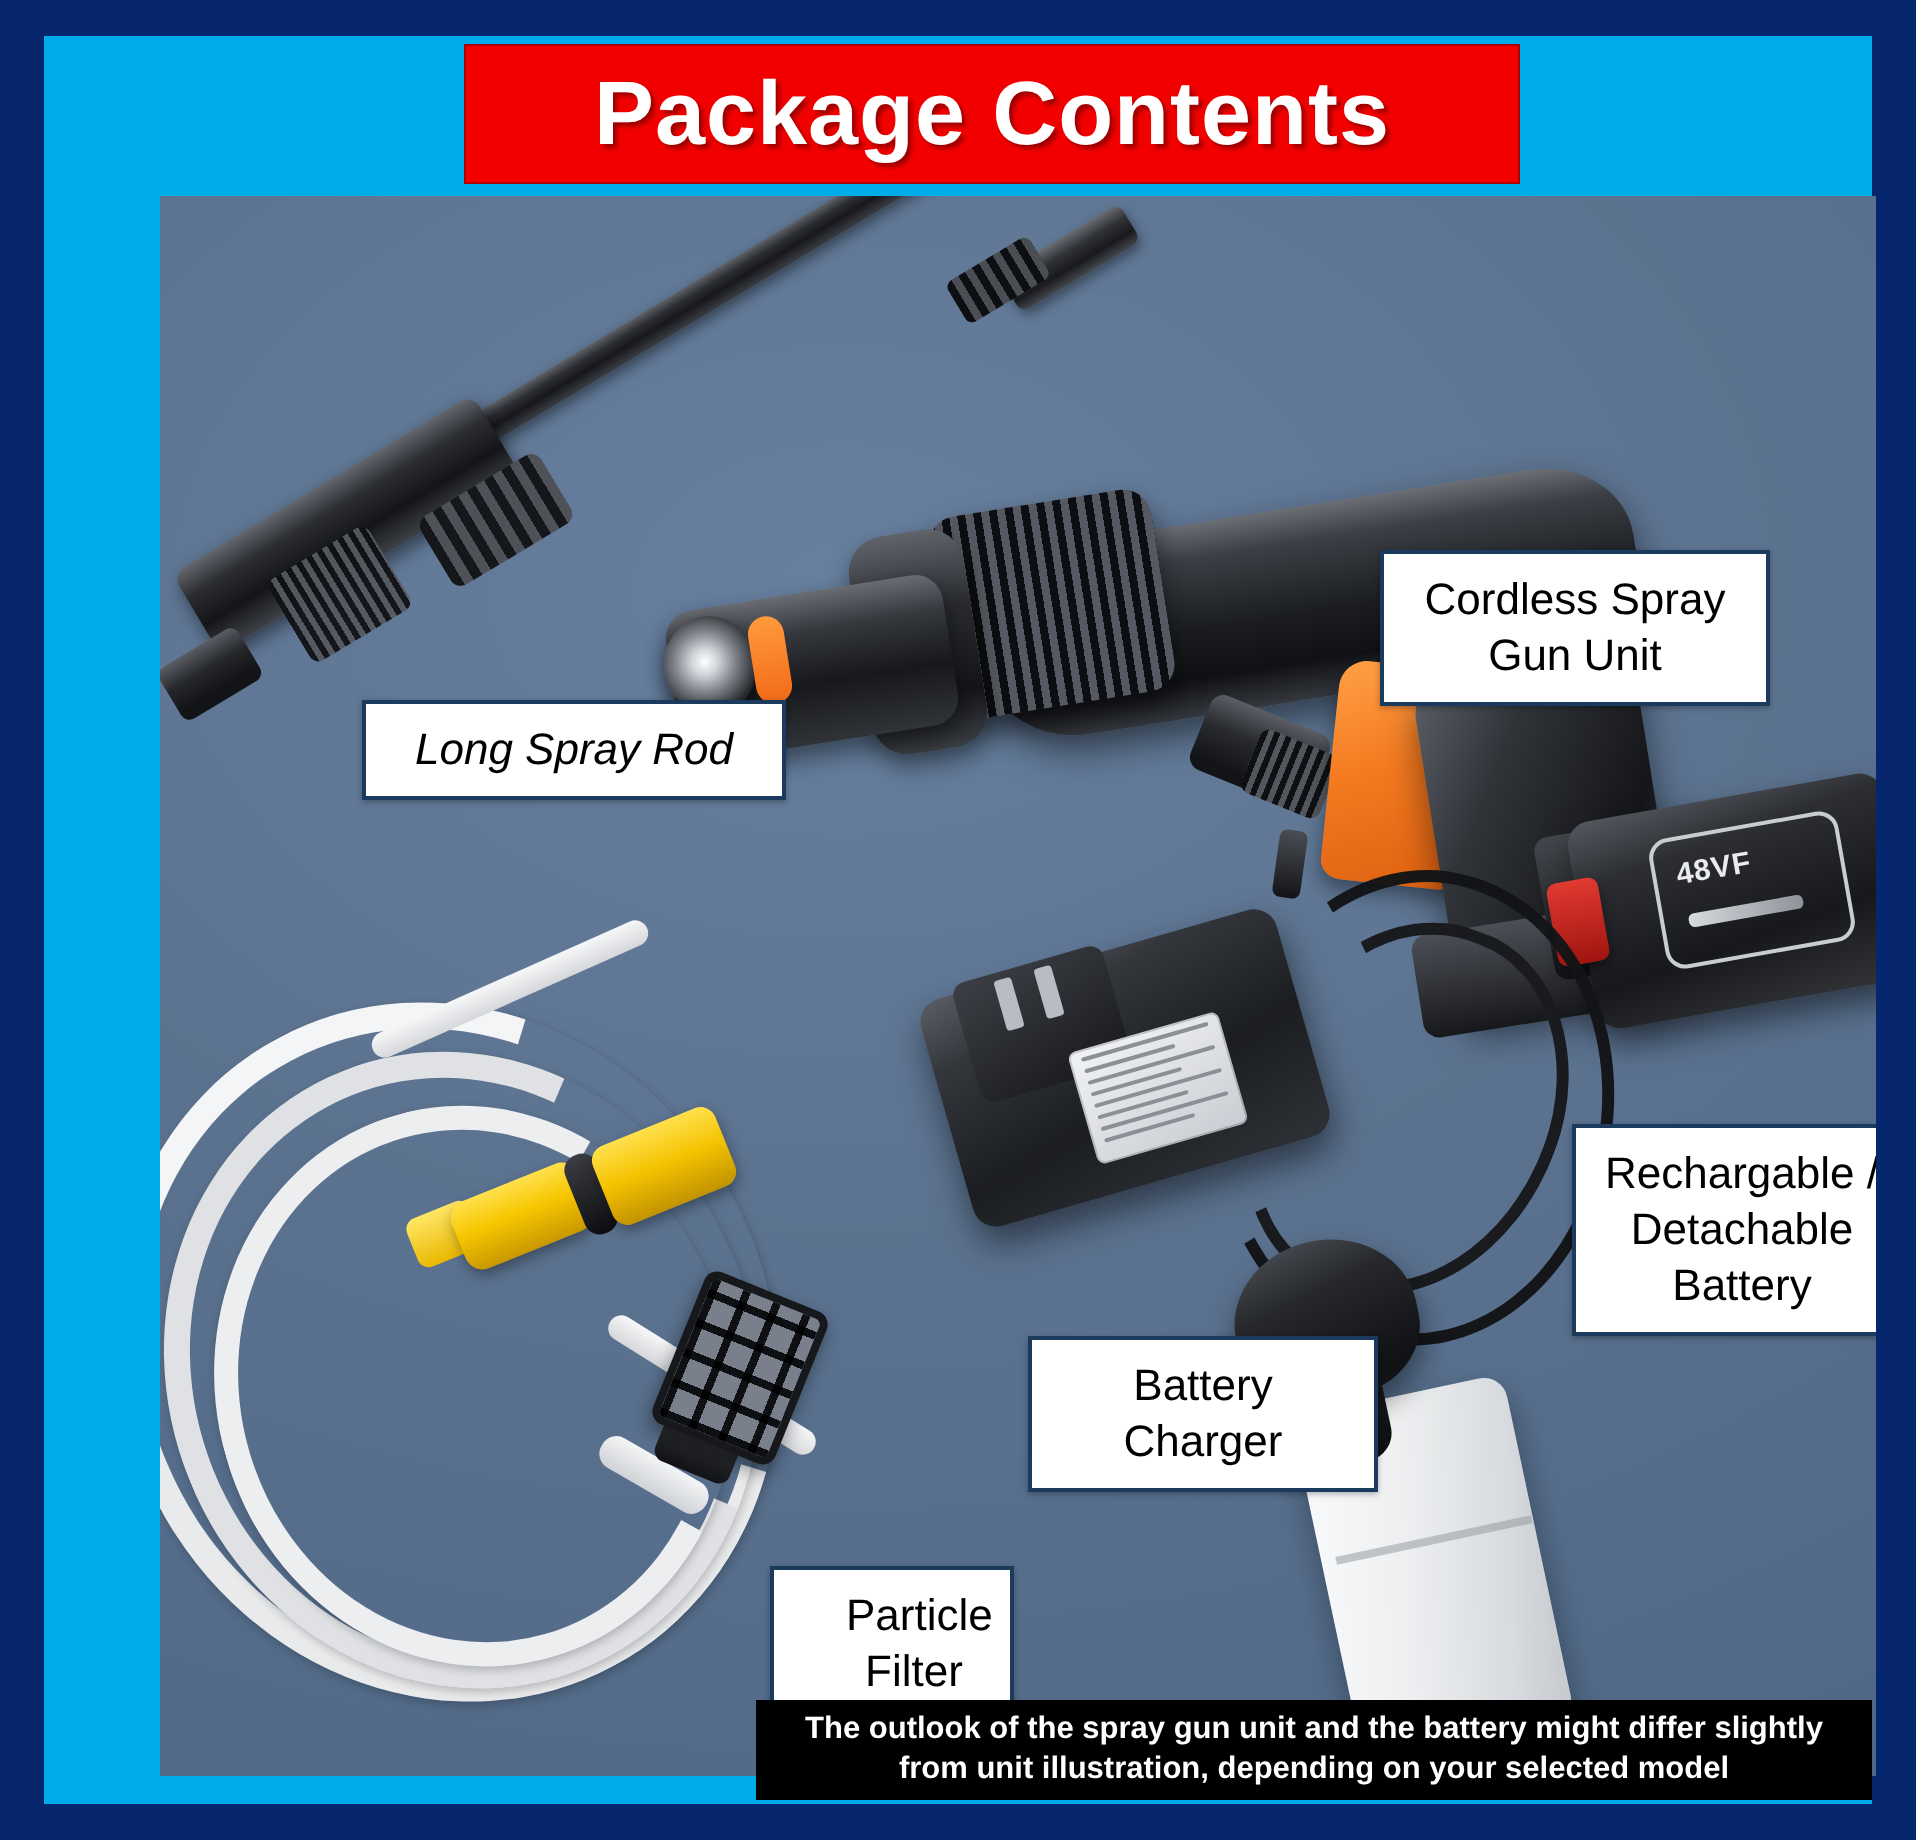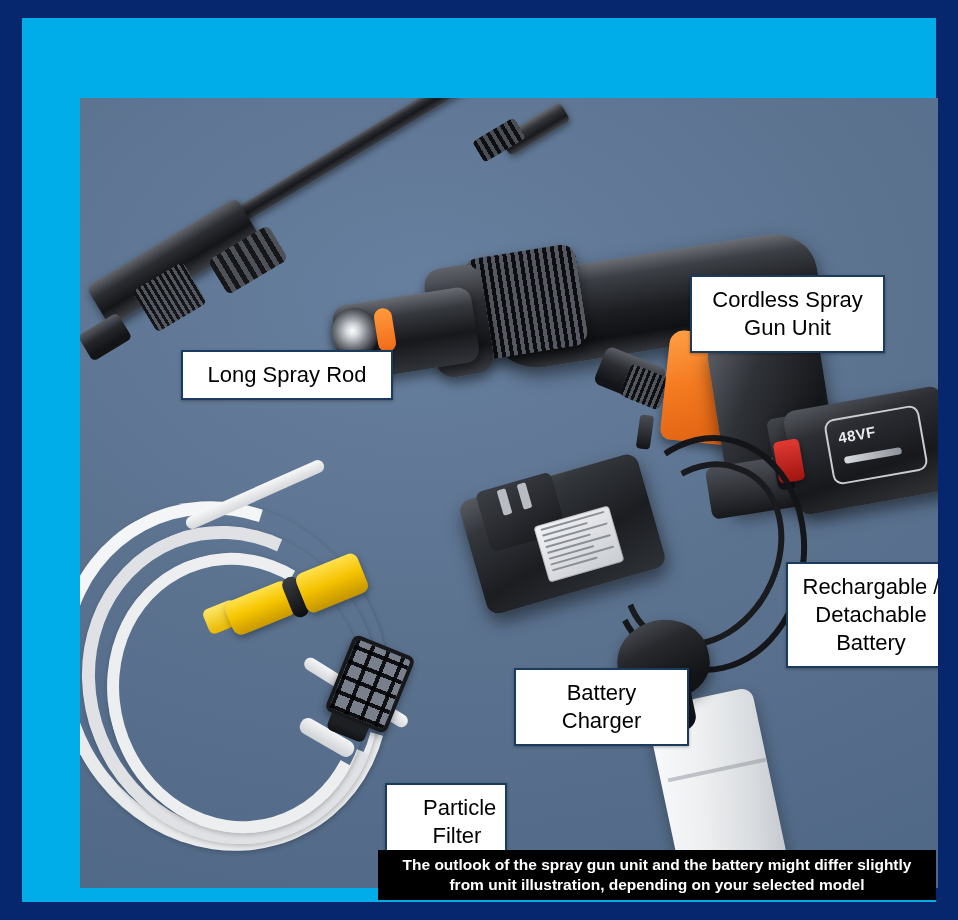--- a/index.html
+++ b/index.html
@@ -179,40 +179,43 @@
   .foam-seam{position:absolute;left:92px;top:150px;width:100px;height:4px;transform:rotate(-12deg);
      background:rgba(150,155,160,.55);}
 
   
   .label{position:absolute;background:#ffffff;border:2px solid #1b3b5e;
      color:#000000;font-size:22px;line-height:1.28;text-align:center;
      padding:9px 14px;box-sizing:border-box;z-index:20;white-space:pre-line;
      box-shadow:0 1px 3px rgba(0,0,0,.3);}
 
   #lbl-gun{left:610px;top:177px;width:195px;}
-  #lbl-rod{left:101px;top:252px;width:212px;}
+  #lbl-rod{left:101px;top:252px;width:212px;font-style:italic;}
   #lbl-battery{left:706px;top:464px;width:170px;}
   #lbl-connector{left:215px;top:515px;width:172px;}
   #lbl-charger{left:434px;top:570px;width:175px;}
   #lbl-filter{left:305px;top:685px;width:122px;padding-left:36px;}
   #lbl-foam{left:520px;top:757px;width:172px;}
 
   
   #disclaimer{position:absolute;left:378px;top:850px;width:558px;height:50px;background:#000000;
      display:flex;align-items:center;justify-content:center;z-index:30;}
   #disclaimer-text{color:#ffffff;font-size:15.5px;font-weight:bold;line-height:1.32;text-align:center;
      padding:0 6px;}
 </style>
 </head>
 <body>
 
 <div id="poster">
 
   <div id="inner-panel"></div>
 
+  <div id="title-banner">
+    <span id="title-text">Package Contents</span>
+  </div>
 
   <div id="photo">
 
     <div class="part" id="spray-rod">
       <div class="rod-shaft"></div>
       <div class="rod-tip"></div>
       <div class="rod-tip-rings"></div>
       <div class="rod-coupler"></div>
       <div class="rod-coupler-grip"></div>
       <div class="rod-coupler2"></div>

